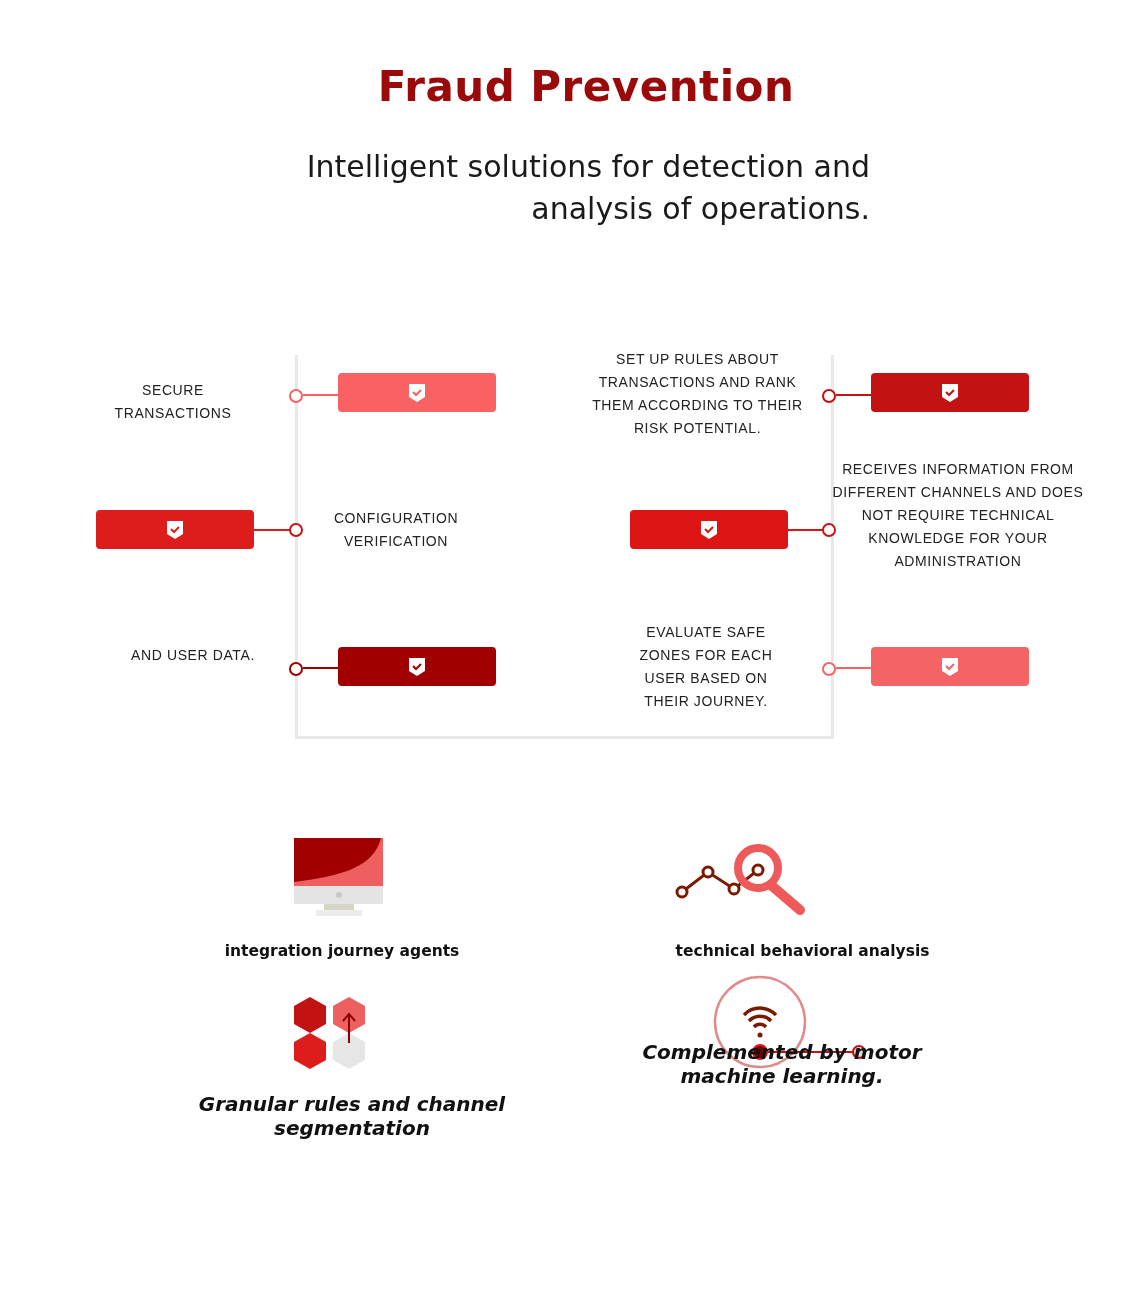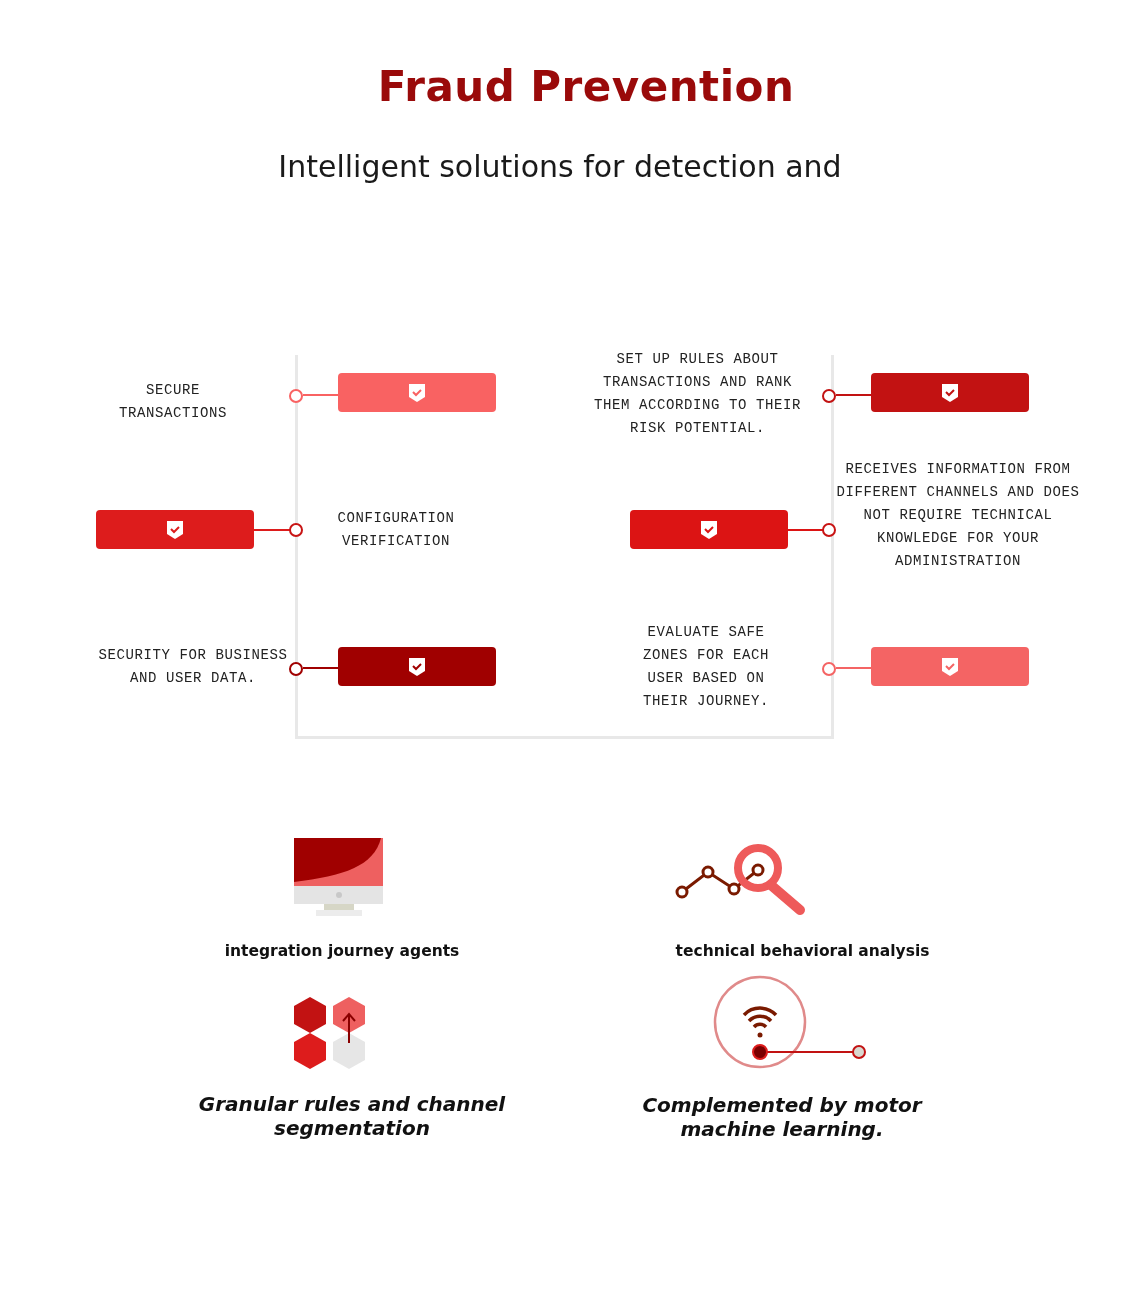--- a/index.html
+++ b/index.html
@@ -1,33 +1,34 @@
 <!DOCTYPE html>
 <html><head>
 <meta charset="utf-8">
 <style>
   html, body { margin:0; padding:0; background:#ffffff; }
   body { width:1140px; height:1300px; position:relative; overflow:hidden; font-family:"DejaVu Sans", sans-serif; color:#222; }
   .abs { position:absolute; }
   .title { left:0; width:1172px; top:62px; text-align:center; font-family:"DejaVu Sans", sans-serif; font-weight:bold; font-size:42px; color:#9a0a0a; letter-spacing:0.5px; }
-  .subtitle { left:260px; width:600px; top:146px; text-align:center; font-size:30px; line-height:42px; color:#1a1a1a; font-family:"DejaVu Sans", sans-serif; }
+  .subtitle { left:270px; width:600px; top:146px; text-align:right; font-size:30px; line-height:42px; color:#1a1a1a; font-family:"DejaVu Sans", sans-serif; }
   .frame { left:295px; top:355px; width:533px; height:381px; border-left:3px solid #e8e8e8; border-right:3px solid #e8e8e8; border-bottom:3px solid #e8e8e8; }
   .bar { height:39px; width:158px; border-radius:4px; display:flex; align-items:center; justify-content:center; }
   .node { width:10px; height:10px; border-radius:50%; background:#fff; border:2px solid; }
   .conn { height:2px; }
-  .lbl { font-family:Liberation Mono, monospace; font-size:14px; line-height:23px; text-align:center; letter-spacing:0.6px; color:#222; text-transform:uppercase; }
+  .lbl { font-family:Liberation Sans, sans-serif; font-size:14px; line-height:23px; text-align:center; letter-spacing:0.6px; color:#222; text-transform:uppercase; }
   .cap { font-family:"DejaVu Sans", sans-serif; font-weight:bold; font-size:15.5px; color:#111; text-align:center; }
   .capi { font-family:"DejaVu Sans", sans-serif; font-weight:bold; font-style:italic; font-size:20px; color:#111; text-align:center; }
 </style>
 </head>
 <body>
 
 <div class="abs title">Fraud Prevention</div>
 <div class="abs subtitle">
   <div>Intelligent solutions for detection and</div>
+  <div>analysis of operations.</div>
 </div>
 
 <div class="abs frame"></div>
 
 <div class="abs lbl" style="left:98px; top:379px; width:150px;">
   <div>Secure</div>
   <div>Transactions</div>
 </div>
 <div class="abs node" style="left:289px; top:389px; border-color:#f96262;"></div>
 <div class="abs conn" style="left:303px; top:394px; width:36px; background:#f96262;"></div>
@@ -45,21 +46,20 @@
     </svg>
 </div>
 <div class="abs conn" style="left:254px; top:529px; width:36px; background:#dd1c1c;"></div>
 <div class="abs node" style="left:289px; top:523px; border-color:#c81414;"></div>
 <div class="abs lbl" style="left:311px; top:507px; width:170px;">
   <div>Configuration</div>
   <div>Verification</div>
 </div>
 
 <div class="abs lbl" style="left:98px; top:644px; width:190px;">
-  <div>Security for business</div>
   <div>and user data.</div>
 </div>
 <div class="abs node" style="left:289px; top:662px; border-color:#a00000;"></div>
 <div class="abs conn" style="left:303px; top:667px; width:36px; background:#a00000;"></div>
 <div class="abs bar" style="left:338px; top:647px; background:#a00000;">
   <svg width="18" height="20" viewBox="0 0 18 20">
       <path d="M1 1h16v13l-8 5-8-5z" fill="#fff"></path>
       <path d="M5 9l3 3 5-5" stroke="#a00000" stroke-width="2" fill="none"></path>
     </svg>
 </div>
@@ -145,13 +145,13 @@
 <svg class="abs" style="left:712px; top:975px;" width="160" height="96" viewBox="0 0 160 96">
   <circle cx="48" cy="47" r="45" fill="none" stroke="#e08a8a" stroke-width="2.5"></circle>
   <path d="M32 40 A22 22 0 0 1 64 40" fill="none" stroke="#7a1a00" stroke-width="3.5"></path>
   <path d="M37 46 A15 15 0 0 1 59 46" fill="none" stroke="#7a1a00" stroke-width="3.5"></path>
   <path d="M42 52 A8 8 0 0 1 54 52" fill="none" stroke="#7a1a00" stroke-width="3.5"></path>
   <circle cx="48" cy="60" r="2.5" fill="#7a1a00"></circle>
   <line x1="48" y1="77" x2="147" y2="77" stroke="#c21212" stroke-width="2"></line>
   <circle cx="48" cy="77" r="7" fill="#7a0000" stroke="#dd1c1c" stroke-width="2"></circle>
   <circle cx="147" cy="77" r="6" fill="#d8d8d0" stroke="#c21212" stroke-width="2"></circle>
 </svg>
-<div class="abs capi" style="left:597px; top:1093px; width:370px;">Complemented by motor machine learning.</div>
+<div class="abs capi" style="left:597px; top:1040px; width:370px;">Complemented by motor machine learning.</div>
 
 </body></html>

